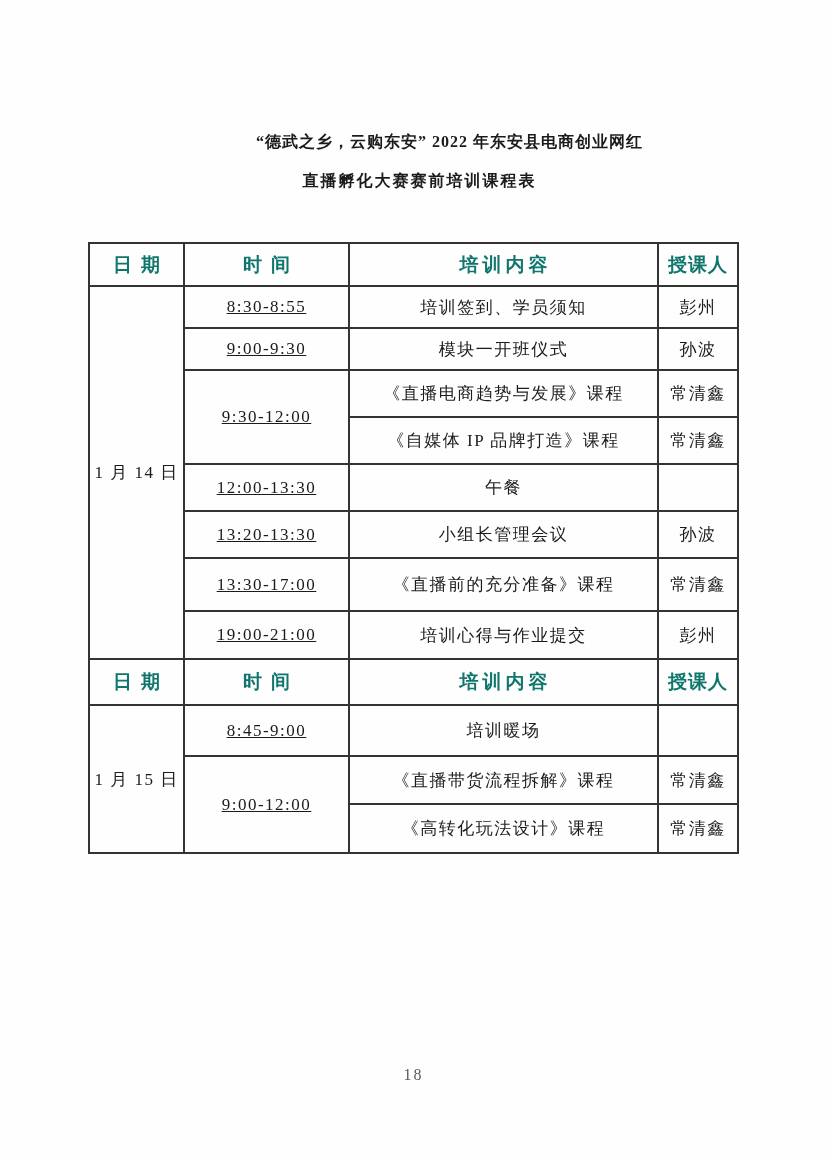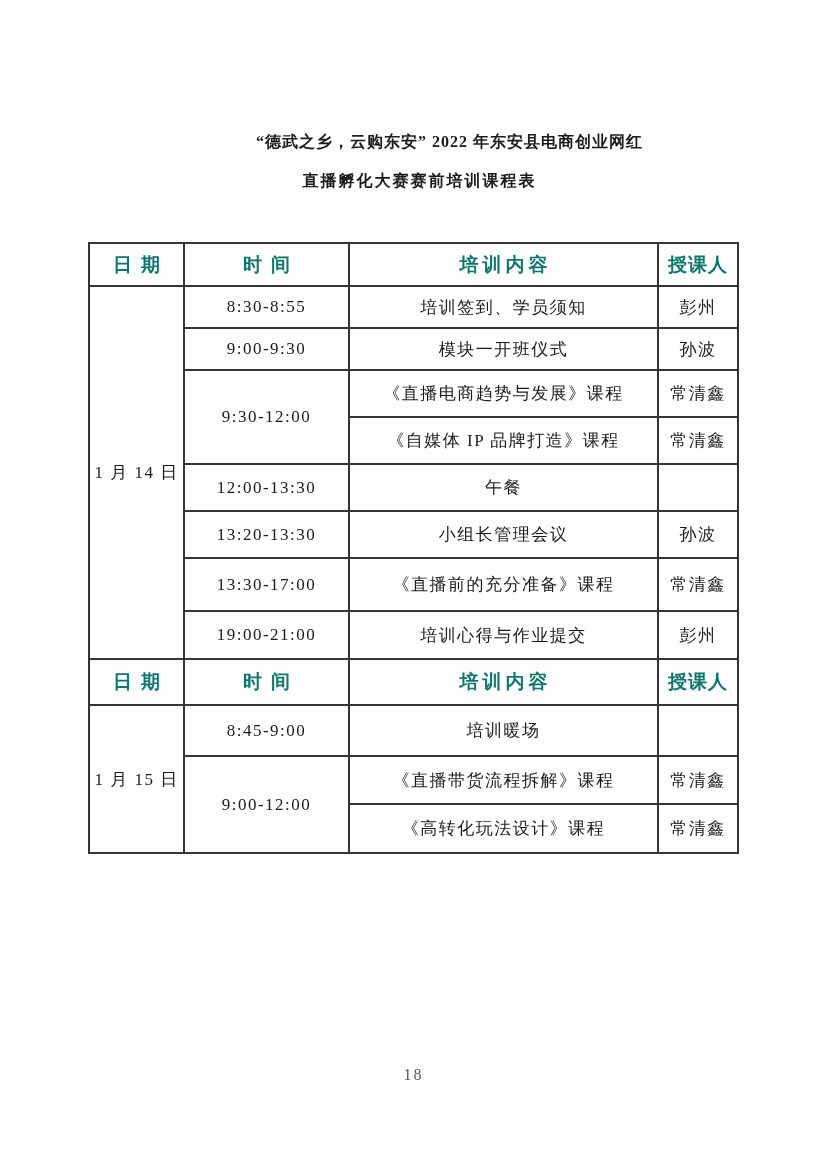--- a/index.html
+++ b/index.html
@@ -44,21 +44,21 @@
     font-weight: bold;
     color: #0f766e;
   }
   th.h-date, th.h-time { letter-spacing: 9px; text-indent: 9px; }
   th.h-content { letter-spacing: 4px; text-indent: 4px; }
   th.h-instructor { letter-spacing: 1px; }
   table.schedule td {
     font-size: 17px;
     letter-spacing: 1.5px;
   }
-  td.c-time { letter-spacing: 0.5px; font-size: 17.5px; }
+  td.c-time { letter-spacing: 0.5px; font-size: 17.5px; text-decoration: underline; }
   td.c-date { font-size: 17px; letter-spacing: 1px; }
   td.c-instructor { letter-spacing: 1px; }
 
   .page-number {
     position: absolute;
     top: 1066px;
     left: 0;
     width: 100%;
     text-align: center;
     font-size: 16px;

